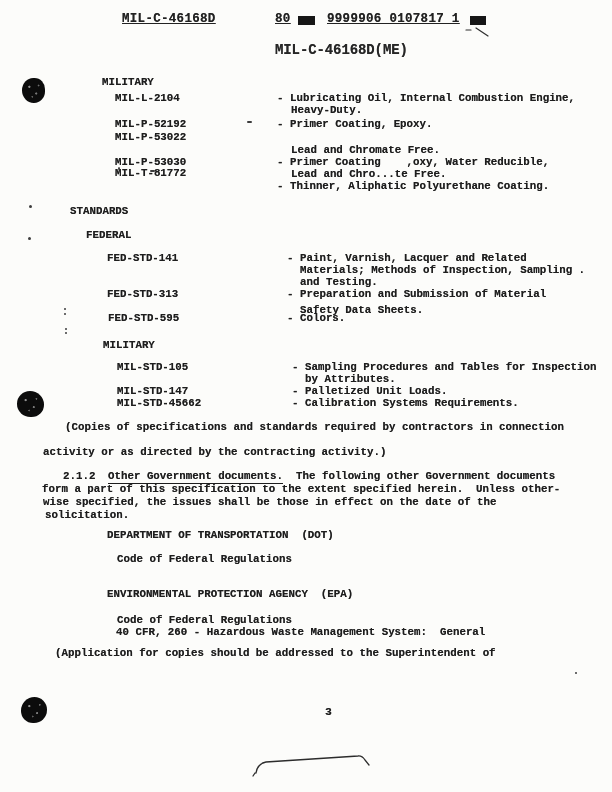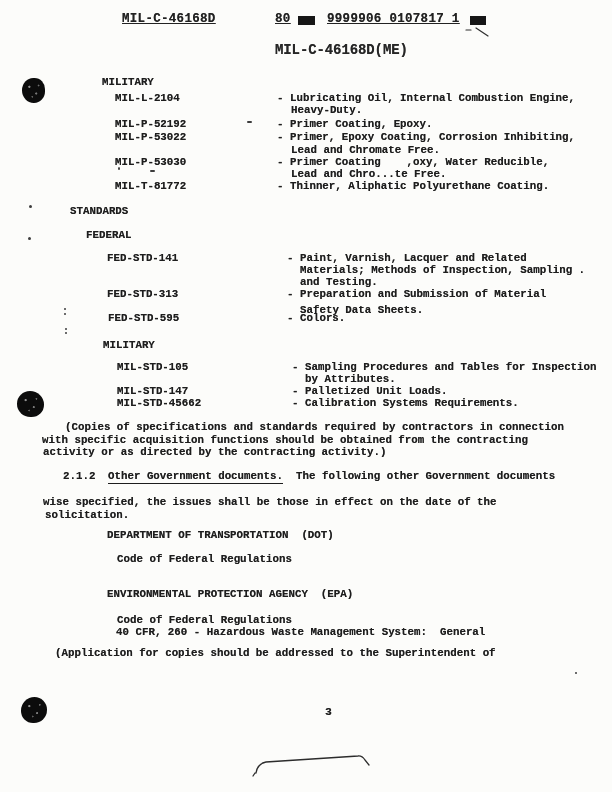--- a/index.html
+++ b/index.html
@@ -49,26 +49,25 @@
   <span class="t h2" style="left:275px;top:44px">MIL-C-46168D(ME)</span>
 
   <span class="t" style="left:102px;top:76px">MILITARY</span>
 
   <span class="t" style="left:115px;top:92px">MIL-L-2104</span>
   <span class="t" style="left:277px;top:92px">- Lubricating Oil, Internal Combustion Engine,</span>
   <span class="t" style="left:291px;top:104px">Heavy-Duty.</span>
   <span class="t" style="left:115px;top:118px">MIL-P-52192</span>
   <span class="t" style="left:277px;top:118px">- Primer Coating, Epoxy.</span>
   <span class="t" style="left:115px;top:131px">MIL-P-53022</span>
-  <span class="t" style="left:277px;top:131px">- Primer, Epoxy Coating, Corrosion Inhibiting,</span>
   <span class="t" style="left:291px;top:144px">Lead and Chromate Free.</span>
   <span class="t" style="left:115px;top:156px">MIL-P-53030</span>
   <span class="t" style="left:277px;top:156px">- Primer Coating    ,oxy, Water Reducible,</span>
   <span class="t" style="left:291px;top:168px">Lead and Chro...te Free.</span>
-  <span class="t" style="left:115px;top:180px">MIL-T-81772</span>
+  <span class="t" style="left:115px;top:167px">MIL-T-81772</span>
   <span class="t" style="left:277px;top:180px">- Thinner, Aliphatic Polyurethane Coating.</span>
 
   <span class="t" style="left:70px;top:205px">STANDARDS</span>
   <span class="t" style="left:86px;top:229px">FEDERAL</span>
 
   <span class="t" style="left:107px;top:252px">FED-STD-141</span>
   <span class="t" style="left:287px;top:252px">- Paint, Varnish, Lacquer and Related</span>
   <span class="t" style="left:300px;top:264px">Materials; Methods of Inspection, Sampling .</span>
   <span class="t" style="left:300px;top:276px">and Testing.</span>
   <span class="t" style="left:107px;top:288px">FED-STD-313</span>
@@ -81,26 +80,26 @@
 
   <span class="t" style="left:117px;top:361px">MIL-STD-105</span>
   <span class="t" style="left:292px;top:361px">- Sampling Procedures and Tables for Inspection</span>
   <span class="t" style="left:305px;top:373px">by Attributes.</span>
   <span class="t" style="left:117px;top:385px">MIL-STD-147</span>
   <span class="t" style="left:292px;top:385px">- Palletized Unit Loads.</span>
   <span class="t" style="left:117px;top:397px">MIL-STD-45662</span>
   <span class="t" style="left:292px;top:397px">- Calibration Systems Requirements.</span>
 
   <span class="t" style="left:65px;top:421px">(Copies of specifications and standards required by contractors in connection</span>
-  <span class="t" style="left:42px;top:434px">with specific acquisition functions should be obtained from the contracting</span>
   <span class="t" style="left:43px;top:446px">activity or as directed by the contracting activity.)</span>
 
   <span class="t" style="left:63px;top:470px">2.1.2</span>
   <span class="t ul" style="left:108px;top:470px">Other Government documents.</span>
   <span class="t" style="left:296px;top:470px">The following other Government documents</span>
+  <span class="t" style="left:42px;top:483px">form a part of this specification to the extent specified herein.  Unless other-</span>
   <span class="t" style="left:43px;top:496px">wise specified, the issues shall be those in effect on the date of the</span>
   <span class="t" style="left:45px;top:509px">solicitation.</span>
 
   <span class="t" style="left:107px;top:529px">DEPARTMENT OF TRANSPORTATION  (DOT)</span>
   <span class="t" style="left:117px;top:553px">Code of Federal Regulations</span>
 
   <span class="t" style="left:107px;top:588px">ENVIRONMENTAL PROTECTION AGENCY  (EPA)</span>
   <span class="t" style="left:117px;top:614px">Code of Federal Regulations</span>
   <span class="t" style="left:116px;top:626px">40 CFR, 260 - Hazardous Waste Management System:  General</span>
 

